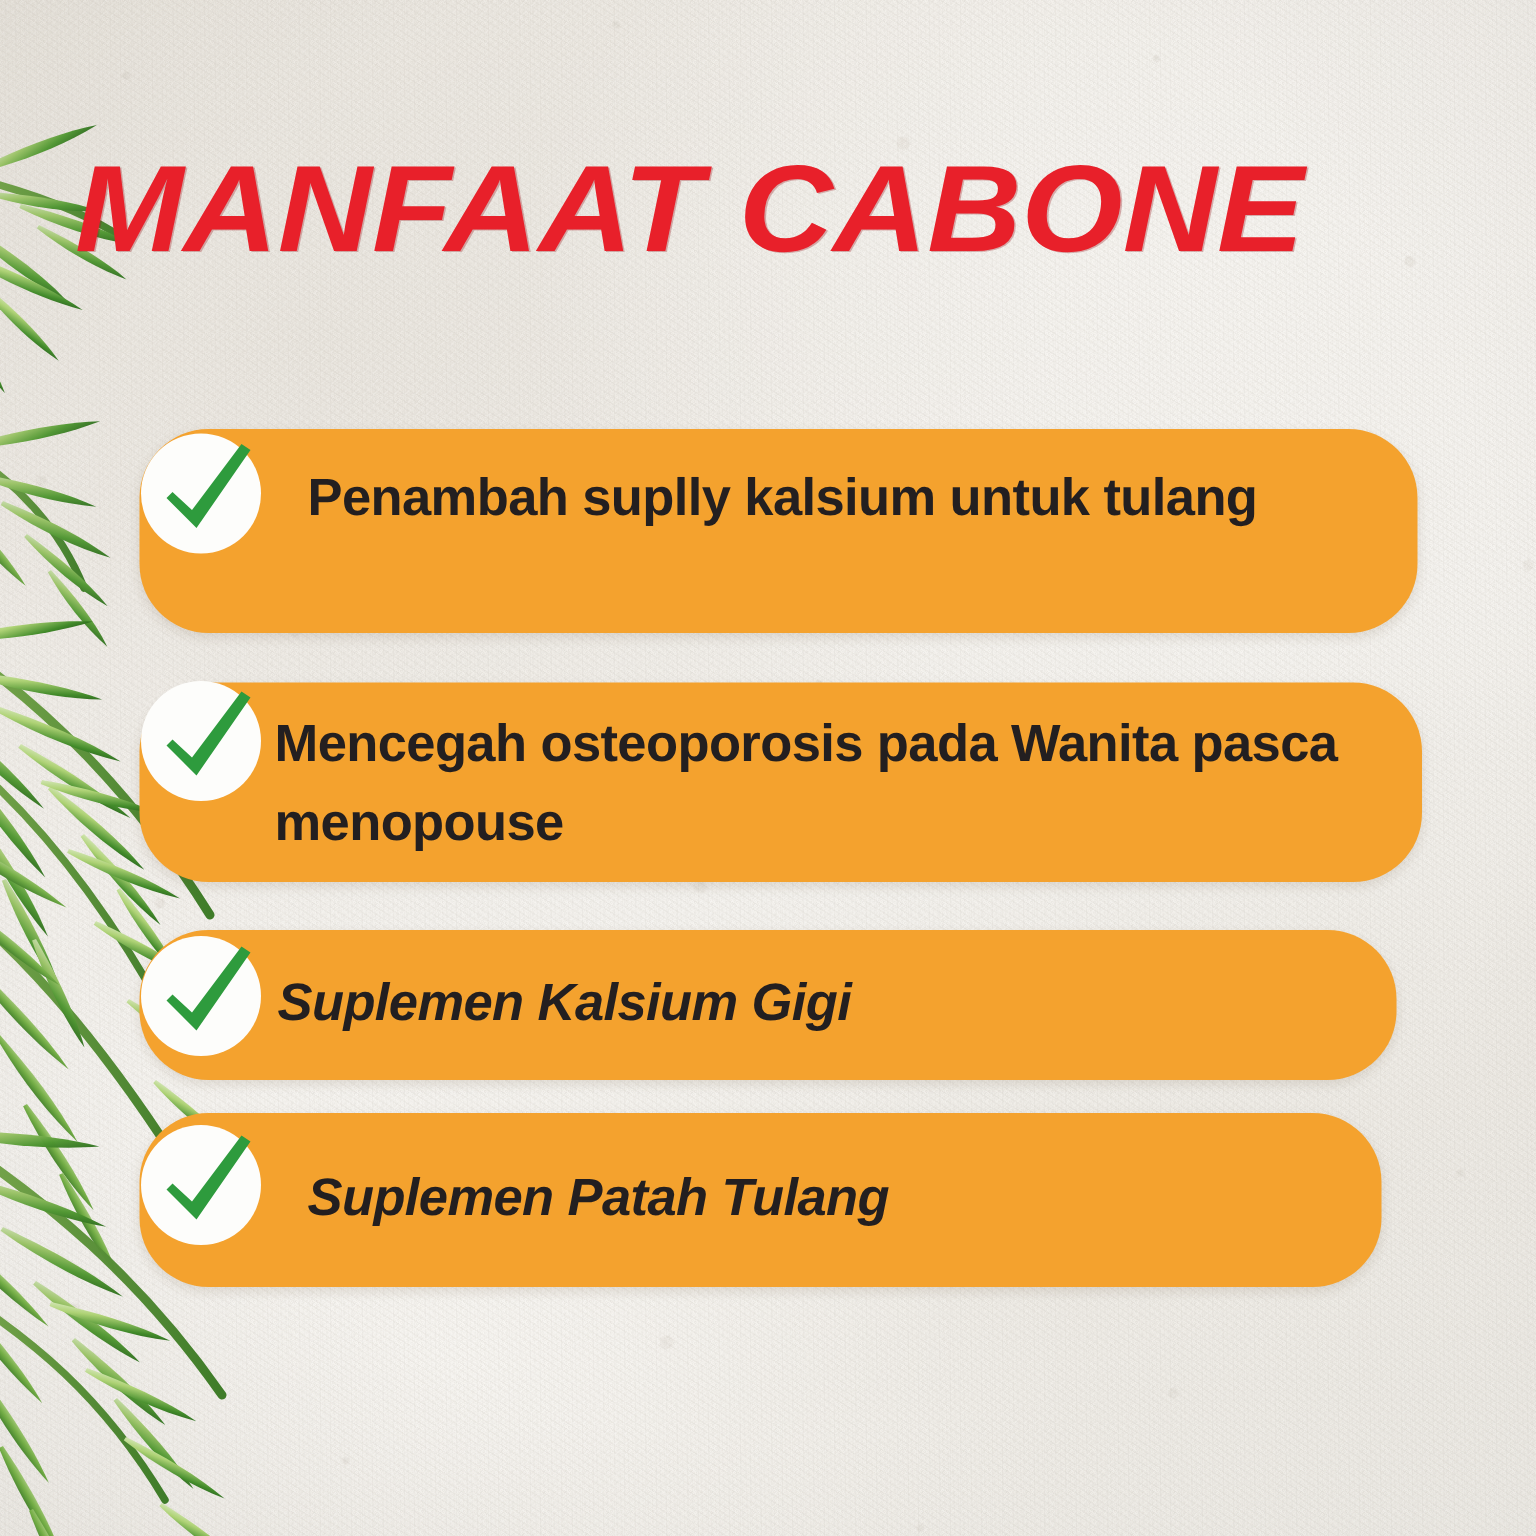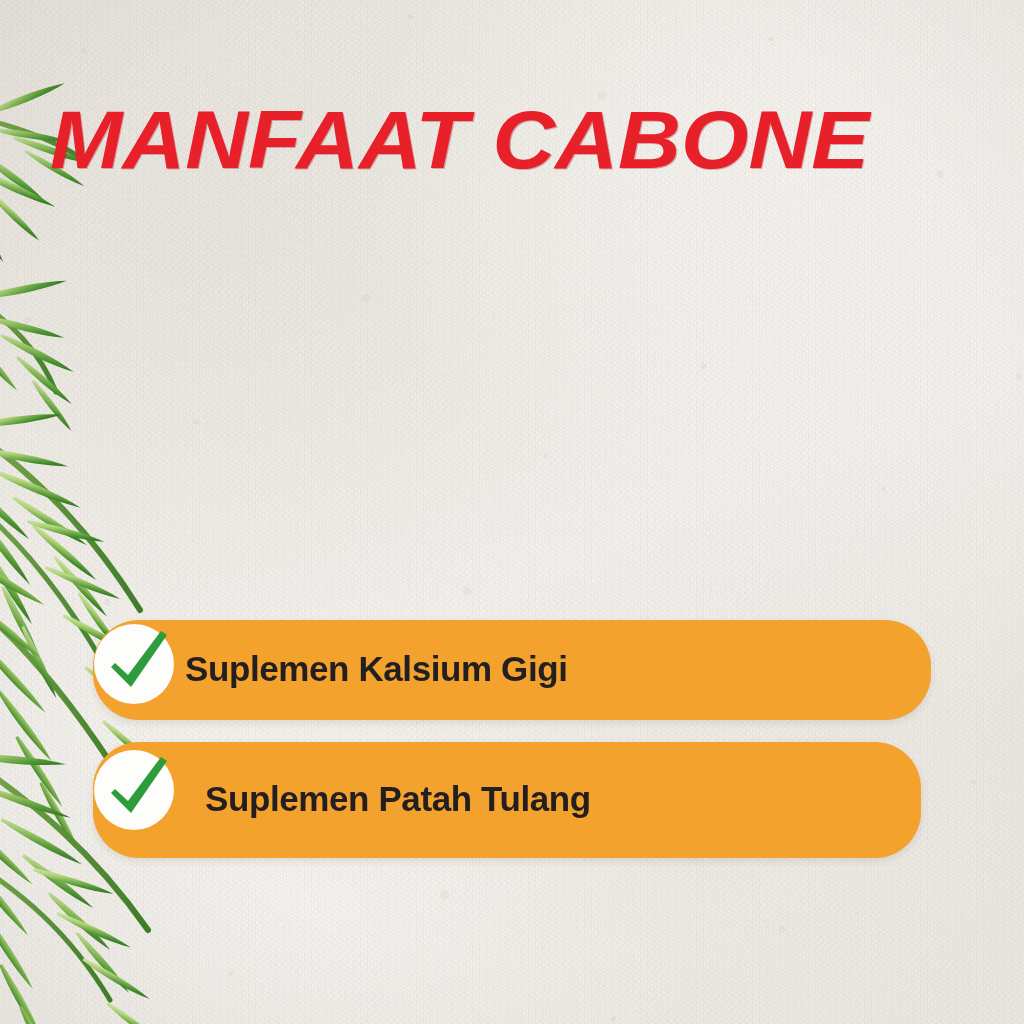--- a/index.html
+++ b/index.html
@@ -130,21 +130,21 @@
     position: absolute;
     left: 112px;
     right: 24px;
     color: #231f20;
     font-family: "Liberation Sans", sans-serif;
     font-weight: 700;
     font-size: 35px;
     line-height: 53px;
     letter-spacing: -.4px;
   }
-  .card-label.italic { }
+  .card-label.italic { font-style: italic; }
 
   .check-badge {
     position: absolute;
     left: -2px;
     width: 86px;
     height: 86px;
   }
   .check-badge .disc {
     position: absolute;
     left: 3px; top: 3px;
@@ -397,21 +397,39 @@
             <use href="#needle"></use>
           </g>
       </g>
     </g>
   </svg>
 
   <div class="title">MANFAAT CABONE</div>
 
   <div class="cards">
 
-
+    <div class="card" style="top:286px; height:136px; width:852px;">
+      <div class="check-badge" style="top:0px;">
+        <div class="disc"></div>
+        <svg viewBox="0 0 86 86">
+          <path d="M20,46 L24,42 L37,54 L70,10 L76,14 L40,66 Z" fill="#2e9b3d"></path>
+        </svg>
+      </div>
+      <div class="card-label" style="top:19px;">Penambah suplly kalsium untuk tulang</div>
+    </div>
+
+    <div class="card" style="top:455px; height:133px; width:855px;">
+      <div class="check-badge" style="top:-4px;">
+        <div class="disc"></div>
+        <svg viewBox="0 0 86 86">
+          <path d="M20,46 L24,42 L37,54 L70,10 L76,14 L40,66 Z" fill="#2e9b3d"></path>
+        </svg>
+      </div>
+      <div class="card-label" style="top:14px; left:90px;">Mencegah osteoporosis pada Wanita pasca menopouse</div>
+    </div>
 
     <div class="card" style="top:620px; height:100px; width:838px;">
       <div class="check-badge" style="top:1px;">
         <div class="disc"></div>
         <svg viewBox="0 0 86 86">
           <path d="M20,46 L24,42 L37,54 L70,10 L76,14 L40,66 Z" fill="#2e9b3d"></path>
         </svg>
       </div>
       <div class="card-label italic" style="top:22px; left:92px;">Suplemen Kalsium Gigi</div>
     </div>

